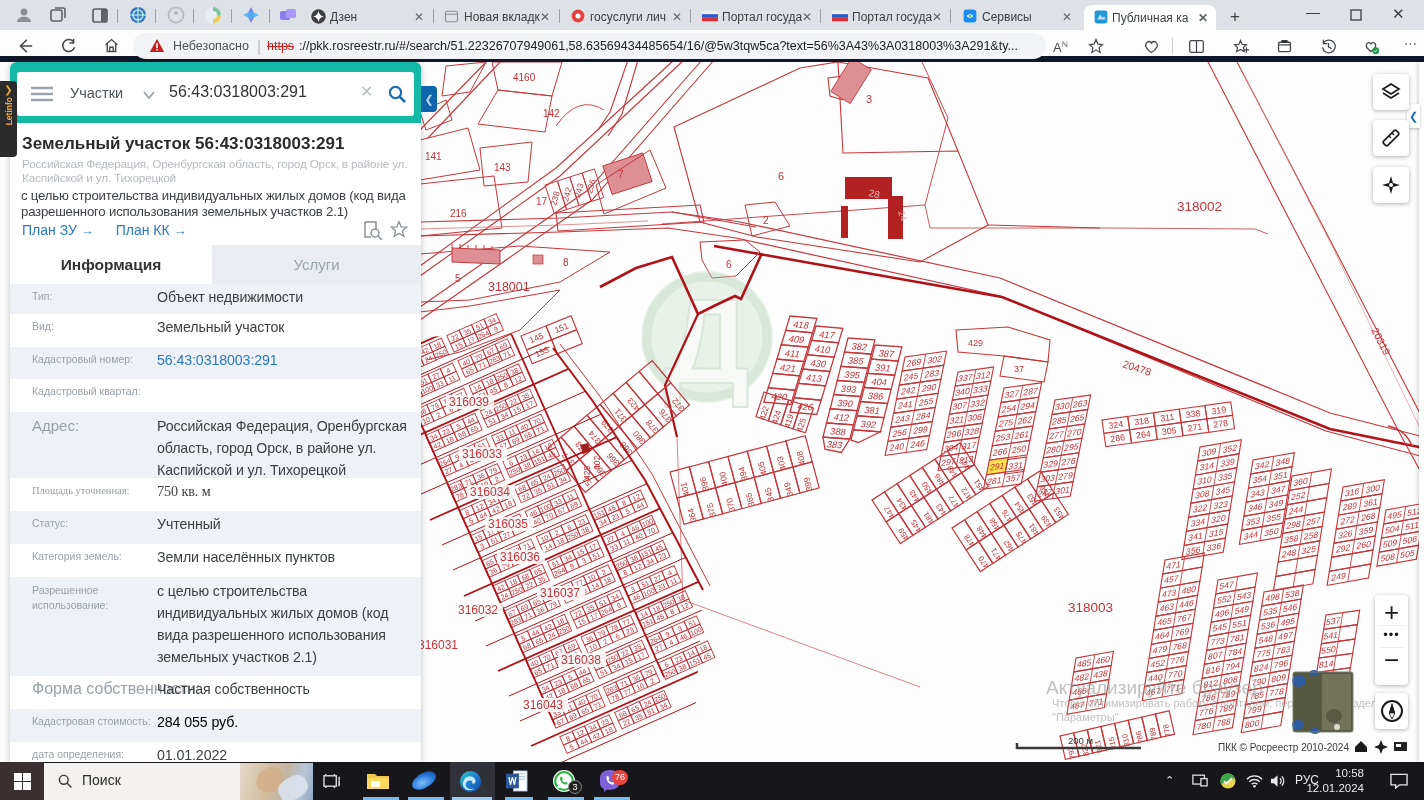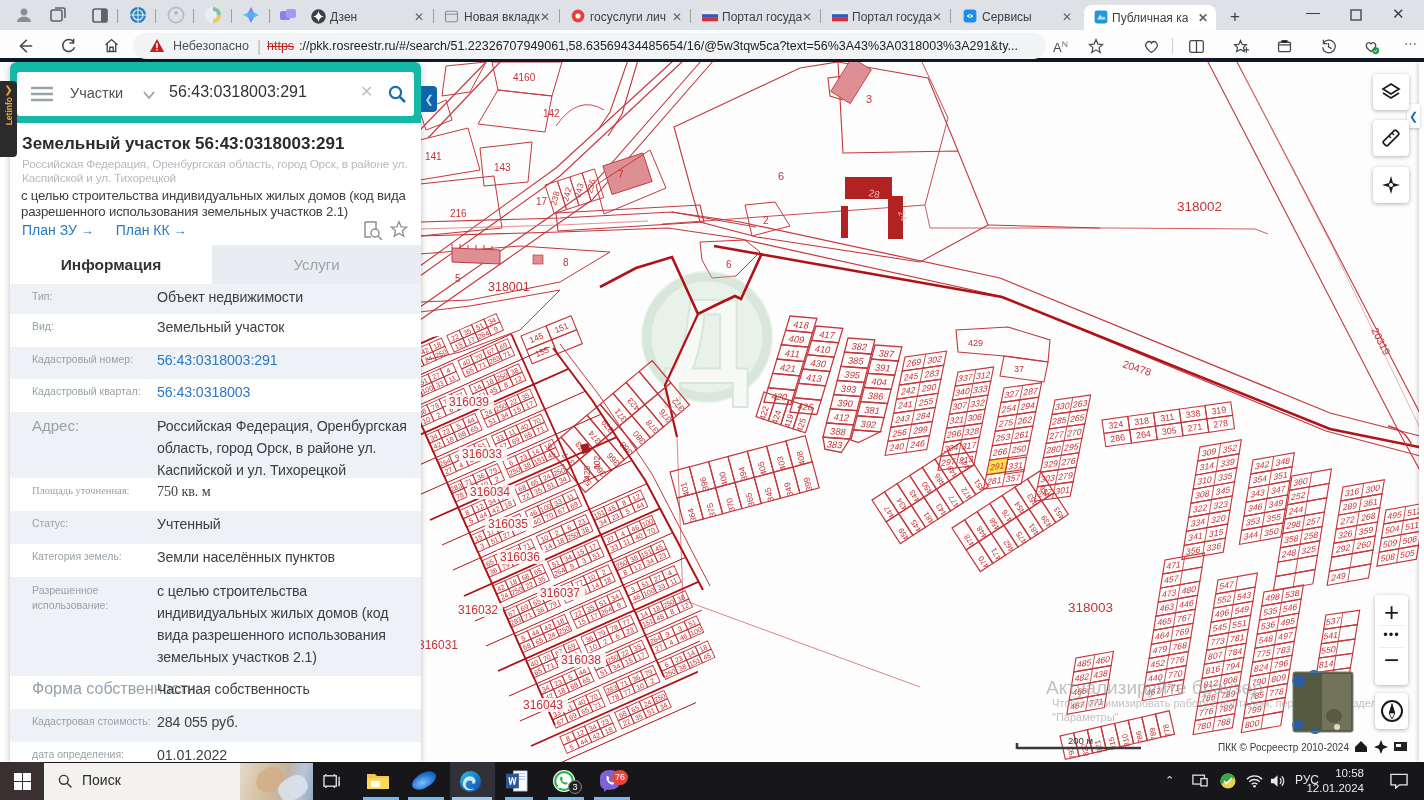--- a/index.html
+++ b/index.html
@@ -4,21 +4,21 @@
 * { margin:0; padding:0; box-sizing:border-box; }
 body { width:1424px; height:800px; font-family:"Liberation Sans", sans-serif; overflow:hidden; position:relative; background:#fff; }
 .abs { position:absolute; }
 
 #tabbar { position:absolute; top:0; left:0; width:1424px; height:30px; background:#dee1e6; }
 .tb-ico { position:absolute; top:5px; width:20px; height:20px; }
 .tab { position:absolute; top:4px; height:26px; font-size:12px; color:#3c4043; }
 .tab .title { position:absolute; left:28px; top:6px; white-space:nowrap; overflow:hidden; }
 .tab .x { position:absolute; right:8px; top:6px; font-size:12px; color:#5f6368; }
 .sep { position:absolute; top:9px; width:1px; height:14px; background:#9aa0a6; }
-#navbar { position:absolute; top:30px; left:0; width:1424px; height:32px; background:#fdfdfe; border-bottom:4px solid #0f172a; }
+#navbar { position:absolute; top:30px; left:0; width:1424px; height:32px; background:#fdfdfe; border-bottom:6px solid #0f172a; }
 .nav-ico { position:absolute; top:5px; font-size:15px; color:#45494d; }
 #urlpill { position:absolute; left:133px; top:3px; width:913px; height:26px; background:#f1f3f4; border-radius:13px; }
 
 #panel { position:absolute; left:10px; top:62px; width:411px; height:700px; background:#fff; border-radius:6px 6px 0 0; box-shadow:0 1px 6px rgba(0,0,0,.25); overflow:hidden; }
 #bluehdr { position:absolute; left:0; top:0; width:416px; height:61px; background:#14b8a6; border-radius:6px 6px 0 0; }
 #searchbox { position:absolute; left:7px; top:10px; width:397px; height:44px; background:#fff; border-radius:3px; }
 #tabs2 { position:absolute; top:183px; left:0; width:411px; height:39px; }
 </style></head>
 <body>
 
@@ -1871,21 +1871,20 @@
 <div style="position:relative;height:33px;">
         <div style="position:absolute;left:22px;top:5px;width:120px;font-size:10.5px;line-height:15px;color:#98a1a8;white-space:nowrap">Вид:</div>
         <div style="position:absolute;left:147px;top:2px;width:270px;font-size:14.2px;line-height:22px;color:#3c4043;white-space:nowrap;letter-spacing:-0.1px">Земельный участок</div>
       </div>
 <div style="position:relative;background:#eef2f6;height:32px;">
         <div style="position:absolute;left:22px;top:5px;width:120px;font-size:10.5px;line-height:15px;color:#98a1a8;white-space:nowrap">Кадастровый номер:</div>
         <div style="position:absolute;left:147px;top:2px;width:270px;font-size:14.2px;line-height:22px;color:#2a79c4;white-space:nowrap;letter-spacing:-0.1px">56:43:0318003:291</div>
       </div>
 <div style="position:relative;height:33px;">
         <div style="position:absolute;left:22px;top:5px;width:120px;font-size:10.5px;line-height:15px;color:#98a1a8;white-space:nowrap">Кадастровый квартал:</div>
-        <div style="position:absolute;left:147px;top:2px;width:270px;font-size:14.2px;line-height:22px;color:#2a79c4;white-space:nowrap;letter-spacing:-0.1px">56:43:0318003</div>
       </div>
 <div style="position:relative;background:#eef2f6;height:66px;">
         <div style="position:absolute;left:22px;top:6px;width:120px;font-size:15px;line-height:15px;color:#98a1a8;white-space:nowrap">Адрес:</div>
         <div style="position:absolute;left:147px;top:3px;width:270px;font-size:14.2px;line-height:22px;color:#3c4043;white-space:nowrap;letter-spacing:-0.1px">Российская Федерация, Оренбургская<br>область, город Орск, в районе ул.<br>Каспийской и ул. Тихорецкой</div>
       </div>
 <div style="position:relative;height:33px;font-family:Liberation Serif, serif;">
         <div style="position:absolute;left:22px;top:5px;width:120px;font-size:10.5px;line-height:15px;color:#98a1a8;white-space:nowrap">Площадь уточненная:</div>
         <div style="position:absolute;left:147px;top:2px;width:270px;font-size:14.2px;line-height:22px;color:#3c4043;white-space:nowrap;letter-spacing:-0.1px">750 кв. м</div>
       </div>
 <div style="position:relative;background:#eef2f6;height:33px;">
@@ -1899,21 +1898,21 @@
 <div style="position:relative;background:#eef2f6;height:99px;">
         <div style="position:absolute;left:22px;top:6px;width:120px;font-size:10.5px;line-height:15px;color:#98a1a8;white-space:nowrap">Разрешенное<br>использование:</div>
         <div style="position:absolute;left:147px;top:3px;width:270px;font-size:14.2px;line-height:22px;color:#3c4043;white-space:nowrap;letter-spacing:-0.1px">с целью строительства<br>индивидуальных жилых домов (код<br>вида разрешенного использования<br>земельных участков 2.1)</div>
       </div>
 <div style="position:relative;height:33px;">
         <div style="position:absolute;left:22px;top:5px;width:120px;font-size:16px;line-height:15px;color:#98a1a8;white-space:nowrap">Форма собственности:</div>
         <div style="position:absolute;left:147px;top:2px;width:270px;font-size:14.2px;line-height:22px;color:#3c4043;white-space:nowrap;letter-spacing:-0.1px">Частная собственность</div>
       </div>
 <div style="position:relative;background:#eef2f6;height:33px;">
         <div style="position:absolute;left:22px;top:5px;width:120px;font-size:10.5px;line-height:15px;color:#98a1a8;white-space:nowrap">Кадастровая стоимость:</div>
-        <div style="position:absolute;left:147px;top:2px;width:270px;font-size:14.2px;line-height:22px;color:#404040;white-space:nowrap;letter-spacing:-0.1px">284 055 руб.</div>
+        <div style="position:absolute;left:147px;top:2px;width:270px;font-size:14.2px;line-height:22px;color:#000000;white-space:nowrap;letter-spacing:-0.1px">284 055 руб.</div>
       </div>
 <div style="position:relative;height:33px;">
         <div style="position:absolute;left:22px;top:5px;width:120px;font-size:10.5px;line-height:15px;color:#98a1a8;white-space:nowrap">дата определения:</div>
         <div style="position:absolute;left:147px;top:2px;width:270px;font-size:14.2px;line-height:22px;color:#3c4043;white-space:nowrap;letter-spacing:-0.1px">01.01.2022</div>
       </div>
   </div>
 </div>
 
 <div class="abs" style="left:421px;top:86px;width:16px;height:26px;background:#0f65ab;border-radius:0 4px 4px 0;z-index:5;color:#bcd9f0;font-size:11px;text-align:center;line-height:26px">❮</div>
 <div id="letinfo" class="abs" style="left:0;top:81px;width:17px;height:76px;background:#2b2b2b;border-radius:0 4px 4px 0;z-index:15">

